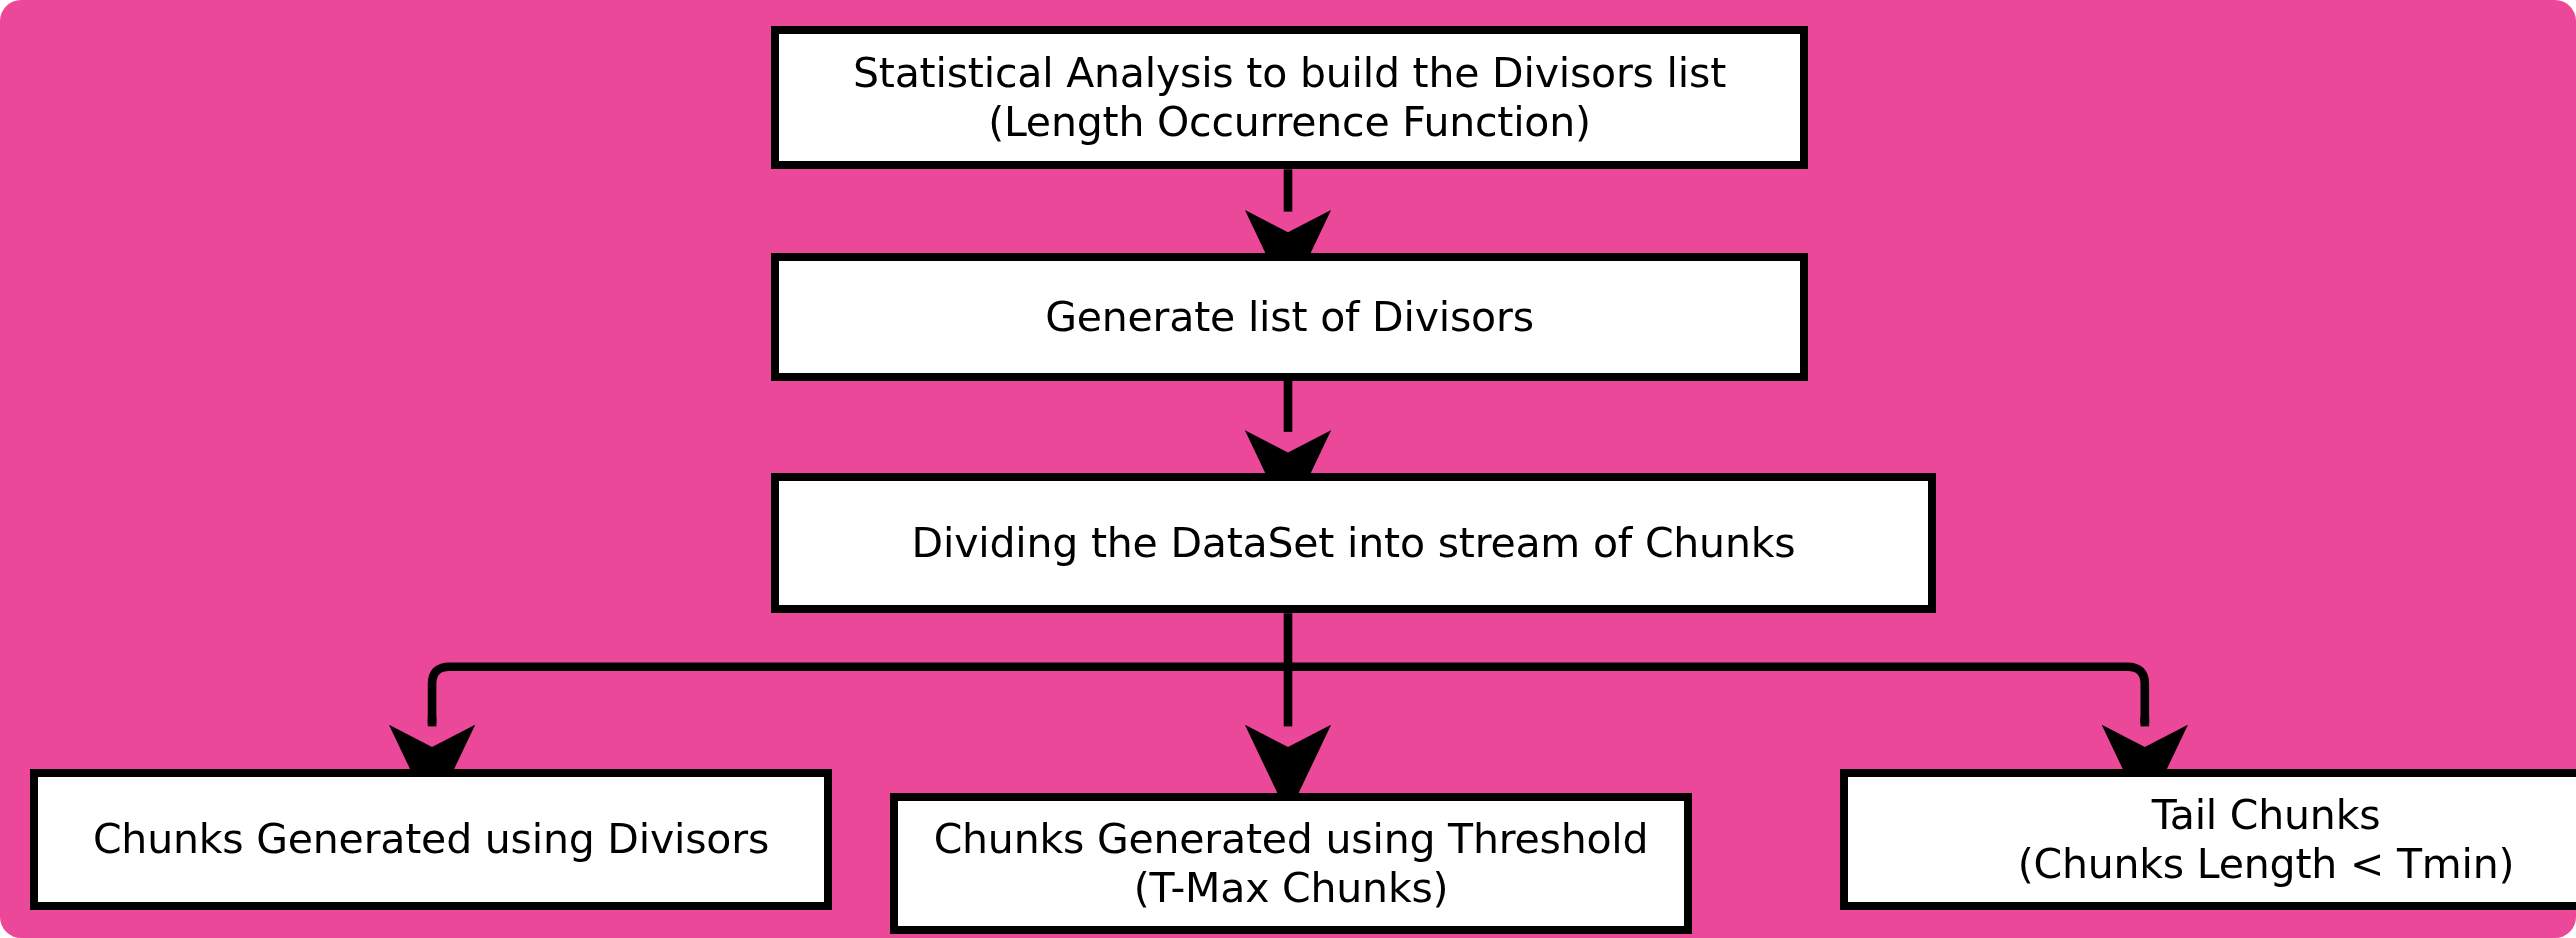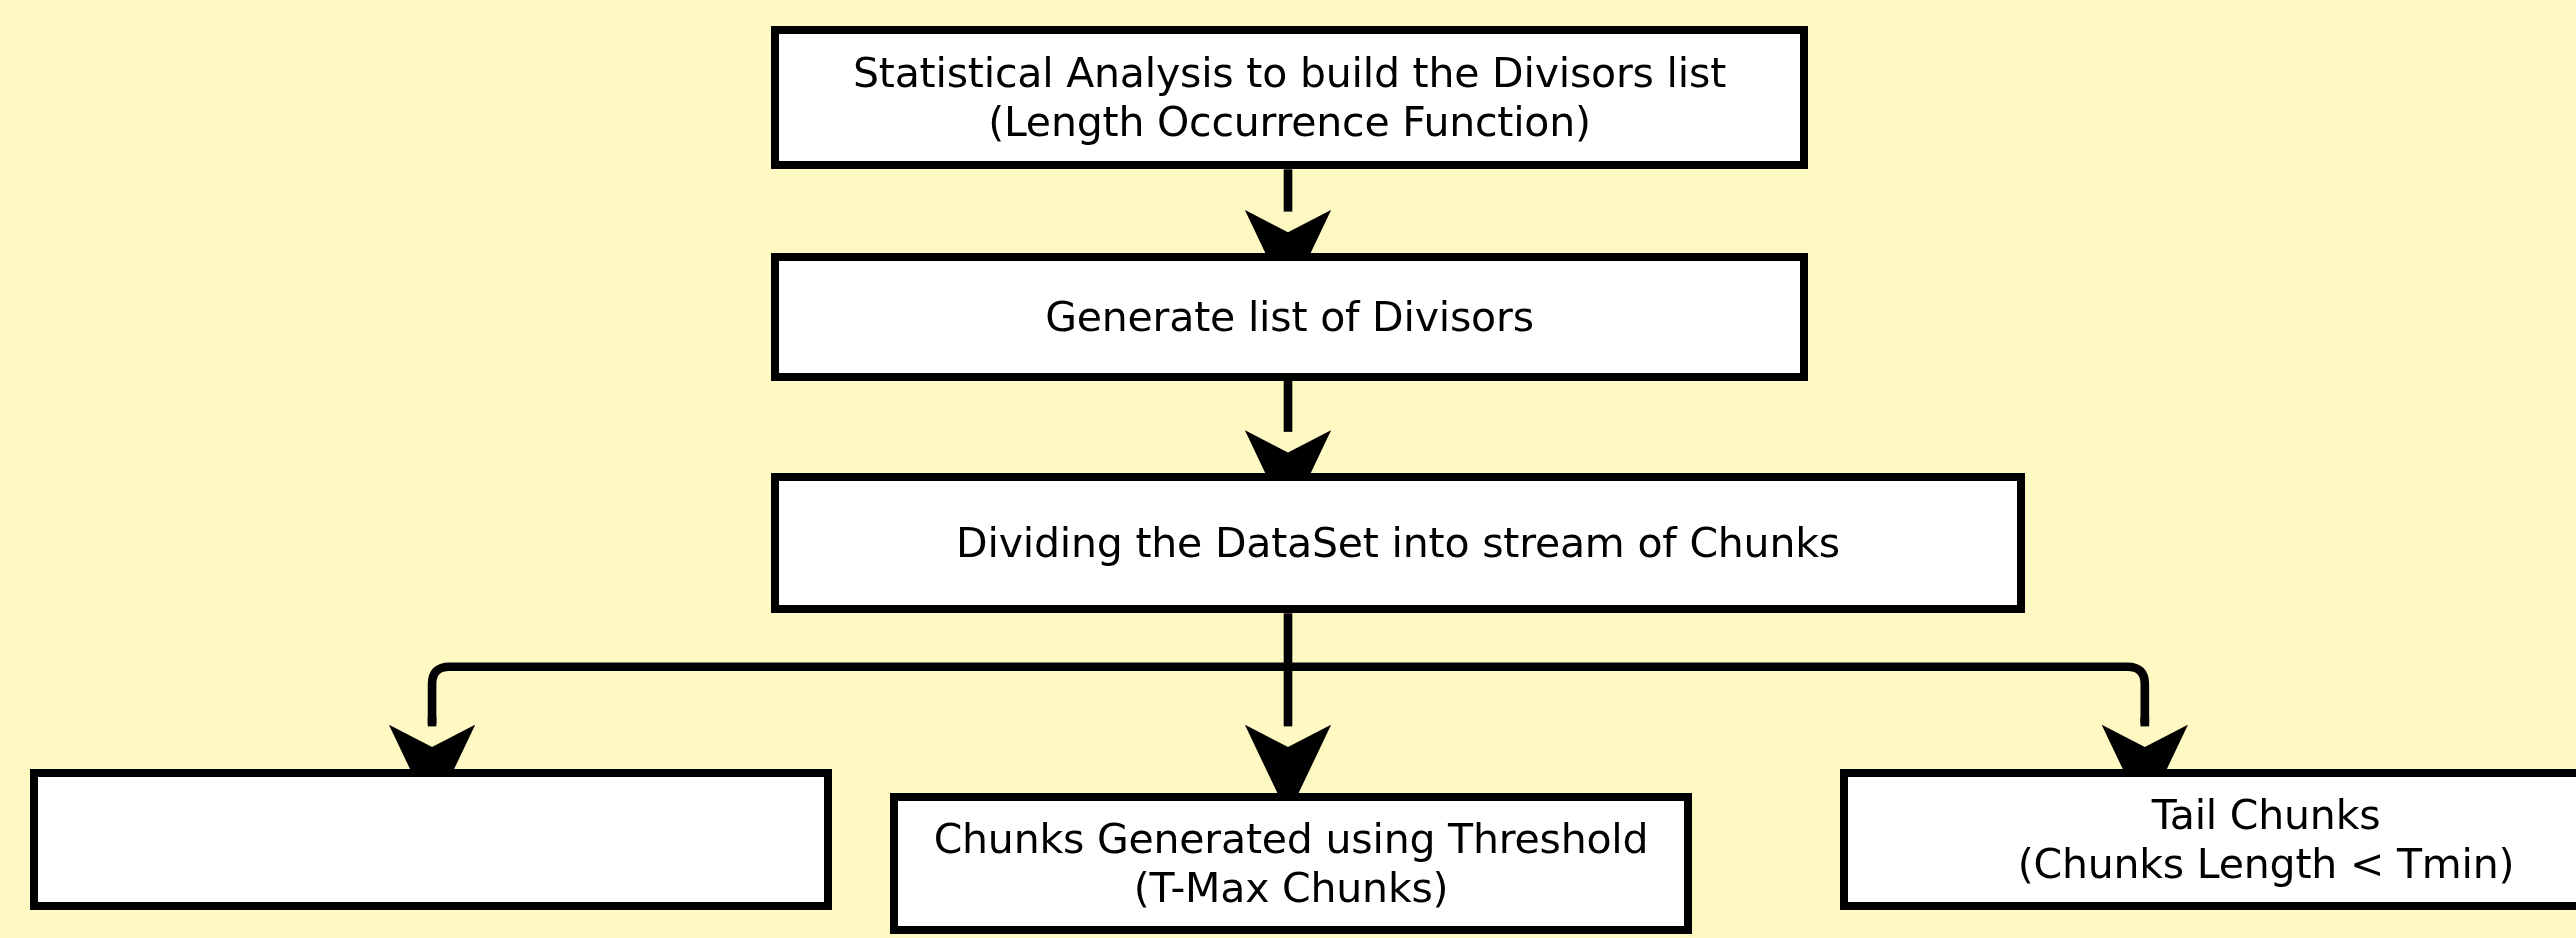--- a/index.html
+++ b/index.html
@@ -5,23 +5,24 @@
 <style>
   html, body {
     margin: 0;
     padding: 0;
     background: #ffffff;
   }
   #canvas {
     position: relative;
     width: 2576px;
     height: 938px;
-    background: #fef9c3;
+    background: #ec4899;
     overflow: hidden;
     font-family: "DejaVu Sans", sans-serif;
+    border-radius: 21px;
   }
   #flow-svg {
     position: absolute;
     left: 0;
     top: 0;
     width: 2576px;
     height: 938px;
   }
   .node {
     position: absolute;
@@ -40,21 +41,21 @@
     letter-spacing: -0.2px;
     z-index: 5;
   }
   .node-line {
     display: block;
     white-space: nowrap;
   }
   
   #node-stat-analysis { left: 771px;  top: 26px;   width: 1037px; height: 143px; }
   #node-generate-divisors { left: 771px; top: 253px; width: 1037px; height: 128px; }
-  #node-divide-dataset { left: 771px; top: 473px;  width: 1254px; height: 140px; }
+  #node-divide-dataset { left: 771px; top: 473px;  width: 1165px; height: 140px; }
   #node-d-chunks   { left: 30px;   top: 769px; width: 802px;  height: 141px; }
   #node-t-max-chunks { left: 890px; top: 769px; width: 802px; height: 141px; margin-top: 24px; }
   #node-tail-chunks  { left: 1840px; top: 769px; width: 852px; height: 141px; }
 </style>
 </head>
 <body>
 
 <div id="canvas">
 
   <svg id="flow-svg" viewBox="0 0 2982 1086" xmlns="http://www.w3.org/2000/svg">
@@ -87,20 +88,21 @@
 
   <div class="node" id="node-generate-divisors">
     <span class="node-line">Generate list of Divisors</span>
   </div>
 
   <div class="node" id="node-divide-dataset">
     <span class="node-line">Dividing the DataSet into stream of Chunks</span>
   </div>
 
   <div class="node" id="node-d-chunks">
+    <span class="node-line">Chunks Generated using Divisors</span>
   </div>
 
   <div class="node" id="node-t-max-chunks">
     <span class="node-line">Chunks Generated using Threshold</span>
     <span class="node-line">(T-Max Chunks)</span>
   </div>
 
   <div class="node" id="node-tail-chunks">
     <span class="node-line">Tail Chunks</span>
     <span class="node-line">(Chunks Length &lt; Tmin)</span>

